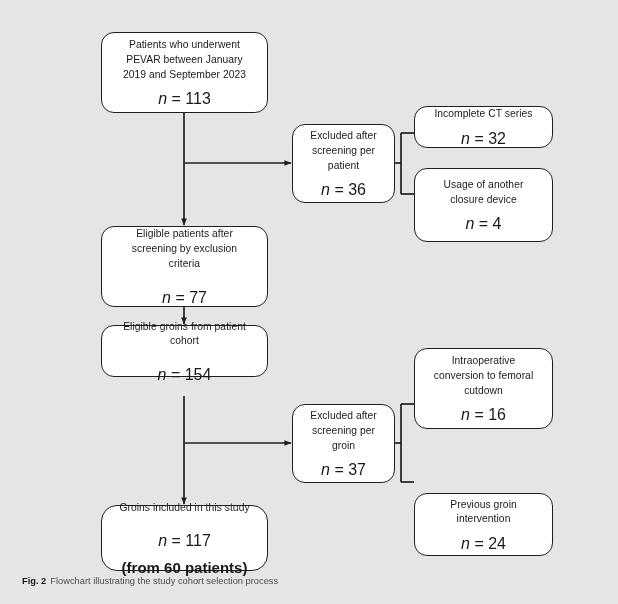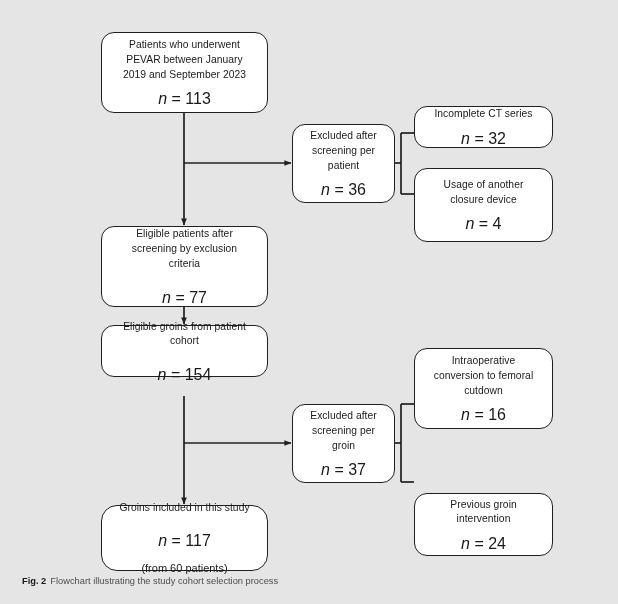--- a/index.html
+++ b/index.html
@@ -55,24 +55,25 @@
     color: #1a1a1a;
     white-space: pre-line;
   }
   .node .count .italic-n {
     font-style: italic;
   }
   .node.tight .count {
     margin-top: 19px;
   }
   .node .sub {
-    font-size: 11px;
+    font-size: 15px;
     line-height: 14.6px;
     color: #1a1a1a;
     margin-top: 12px;
+    font-weight: bold;
   }
   .caption {
     position: absolute;
     left: 22px;
     top: 575px;
     width: 600px;
     font-size: 9.3px;
     line-height: 12px;
     color: #4d4d4d;
     z-index: 3;

